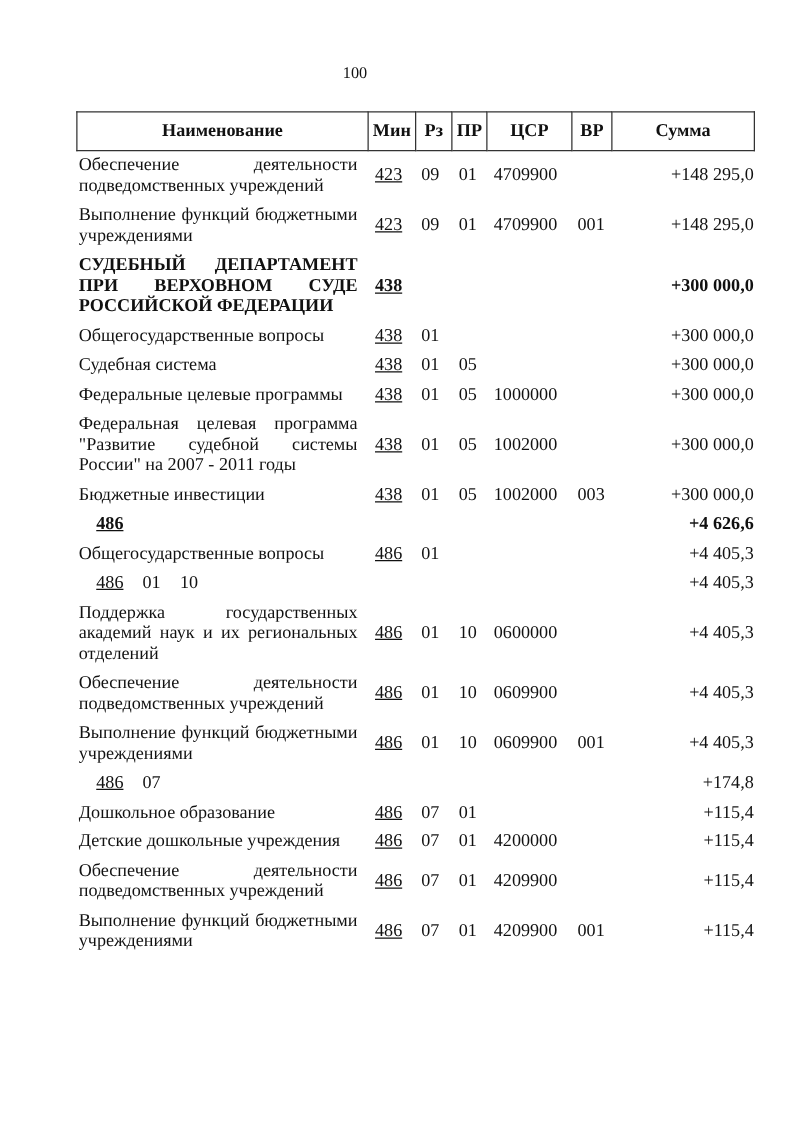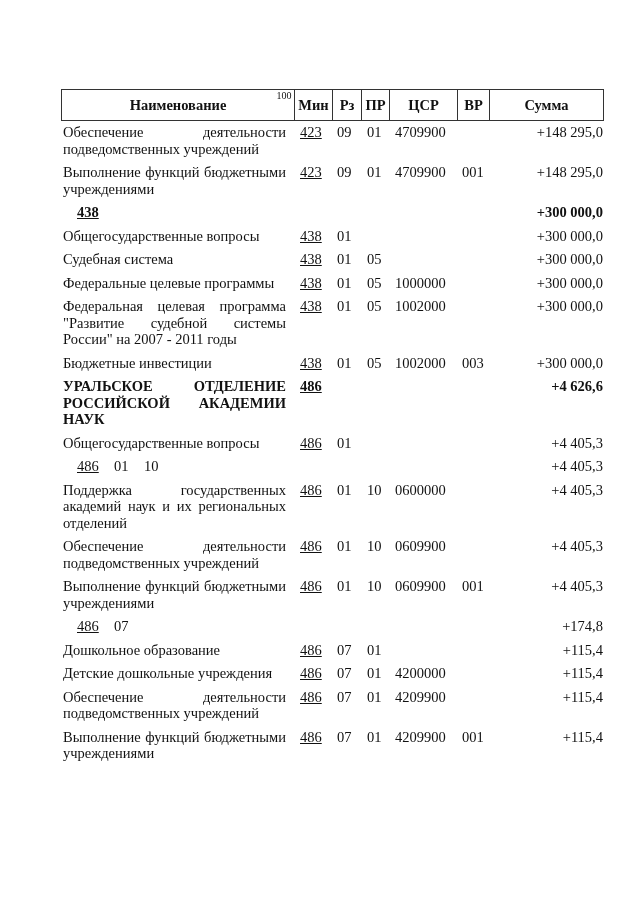--- a/index.html
+++ b/index.html
@@ -1,22 +1,22 @@
 <!DOCTYPE html>
 <html><head>
 <meta charset="utf-8">
 <style>
   html, body { margin:0; padding:0; background:#ffffff; }
   body { width:640px; height:905px; position:relative; overflow:hidden;
          font-family:"Liberation Serif", serif; color:#111; font-size:14.5px; }
-  .page-num { position:absolute; top:50px; left:0; width:568px; text-align:center; font-size:10px;margin-top:40px; }
+  .page-num { position:absolute; top:50px; left:0; width:568px; text-align:center; font-size:13px; }
   table.hdr { position:absolute; top:89px; left:61px; width:542px; border-collapse:collapse; table-layout:fixed;font-weight:bold; }
   table.hdr td { border:1px solid #333; height:30px; text-align:center; padding:0; font-size:14.5px; }
   .rows { position:absolute; top:124px; left:63px; width:540px; }
-  .row { display:flex; align-items:flex-start; margin-bottom:7px; }
+  .row { display:flex; align-items:center; margin-bottom:7px; }
   .row .name { width:223px; text-align:justify; text-align-last:left; line-height:16.5px; }
   .row .name.bold, .row .bold { font-weight:bold; }
   .row .c { white-space:nowrap; line-height:16.5px; }
   .c.min { width:37px; padding-left:14px; box-sizing:content-box;text-decoration:underline; }
   .c.rz { width:30px; }
   .c.pr { width:28px; }
   .c.csr { width:67px; }
   .c.vr { width:32px; }
   .c.sum { flex:1; text-align:right; }
 </style>
@@ -61,20 +61,21 @@
     <div class="row">
       <div class="name">Выполнение функций бюджетными учреждениями</div>
       <div class="c min">423</div>
       <div class="c rz">09</div>
       <div class="c pr">01</div>
       <div class="c csr">4709900</div>
       <div class="c vr">001</div>
       <div class="c sum">+148 295,0</div>
     </div>
     <div class="row">
+      <div class="name bold">СУДЕБНЫЙ ДЕПАРТАМЕНТ ПРИ ВЕРХОВНОМ СУДЕ РОССИЙСКОЙ ФЕДЕРАЦИИ</div>
       <div class="c min bold">438</div>
       <div class="c rz"></div>
       <div class="c pr"></div>
       <div class="c csr"></div>
       <div class="c vr"></div>
       <div class="c sum bold">+300 000,0</div>
     </div>
     <div class="row">
       <div class="name">Общегосударственные вопросы</div>
       <div class="c min">438</div>
@@ -114,21 +115,20 @@
     <div class="row">
       <div class="name">Бюджетные инвестиции</div>
       <div class="c min">438</div>
       <div class="c rz">01</div>
       <div class="c pr">05</div>
       <div class="c csr">1002000</div>
       <div class="c vr">003</div>
       <div class="c sum">+300 000,0</div>
     </div>
     <div class="row">
-      <div class="name bold">УРАЛЬСКОЕ ОТДЕЛЕНИЕ РОССИЙСКОЙ АКАДЕМИИ НАУК</div>
       <div class="c min bold">486</div>
       <div class="c rz"></div>
       <div class="c pr"></div>
       <div class="c csr"></div>
       <div class="c vr"></div>
       <div class="c sum bold">+4 626,6</div>
     </div>
     <div class="row">
       <div class="name">Общегосударственные вопросы</div>
       <div class="c min">486</div>

